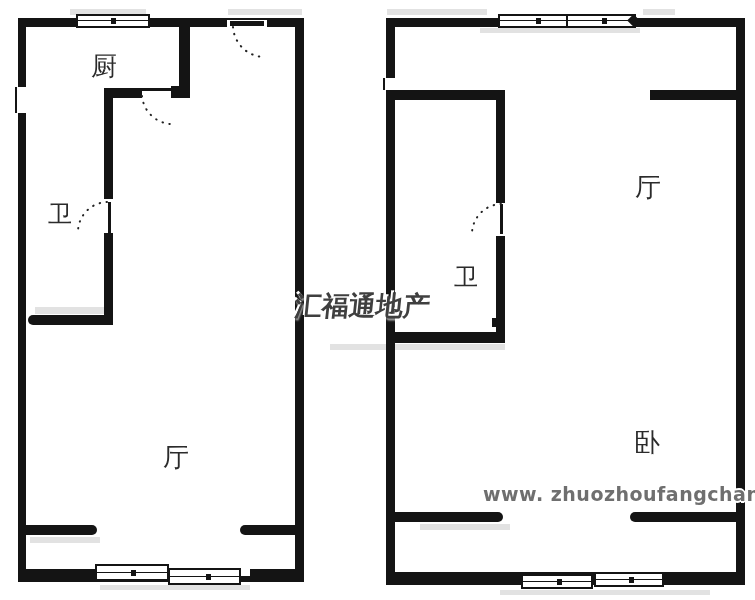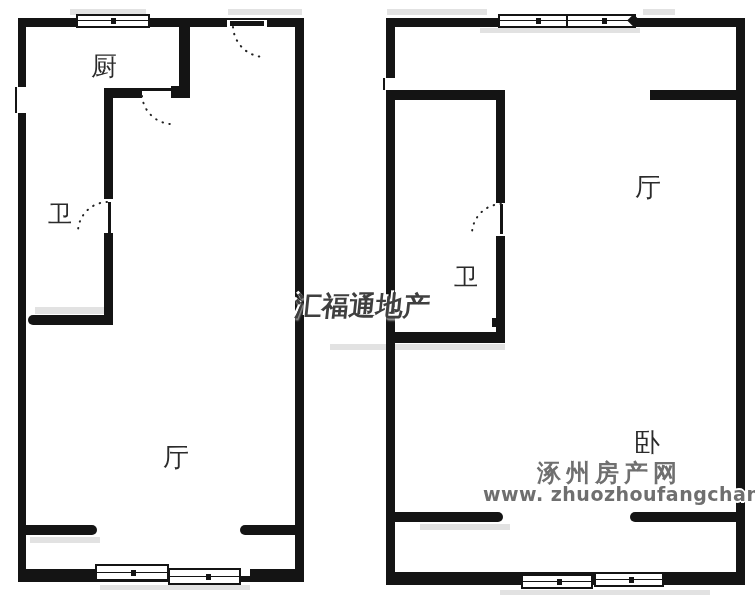--- a/index.html
+++ b/index.html
@@ -136,16 +136,15 @@
   <svg class="arcs" width="755" height="600" viewBox="0 0 755 600">
     <g fill="none" stroke="#222222" stroke-width="2" stroke-linecap="round" stroke-dasharray="0.5,6.5">
       <path d="M233,27 A32,32 0 0 0 264,57"></path>
       <path d="M142,96 A31,31 0 0 0 170,124"></path>
       <path d="M107,202 A30,30 0 0 0 78,231"></path>
       <path d="M501,204 A30,30 0 0 0 472,233"></path>
     </g>
   </svg>
 
   <div class="wm wm-agency">汇福通地产</div>
-  <div class="wm wm-site">涿州房产网</div>
   <div class="wm wm-url">www. zhuozhoufangchan. com</div>
 
 </div>
 
 </body></html>

